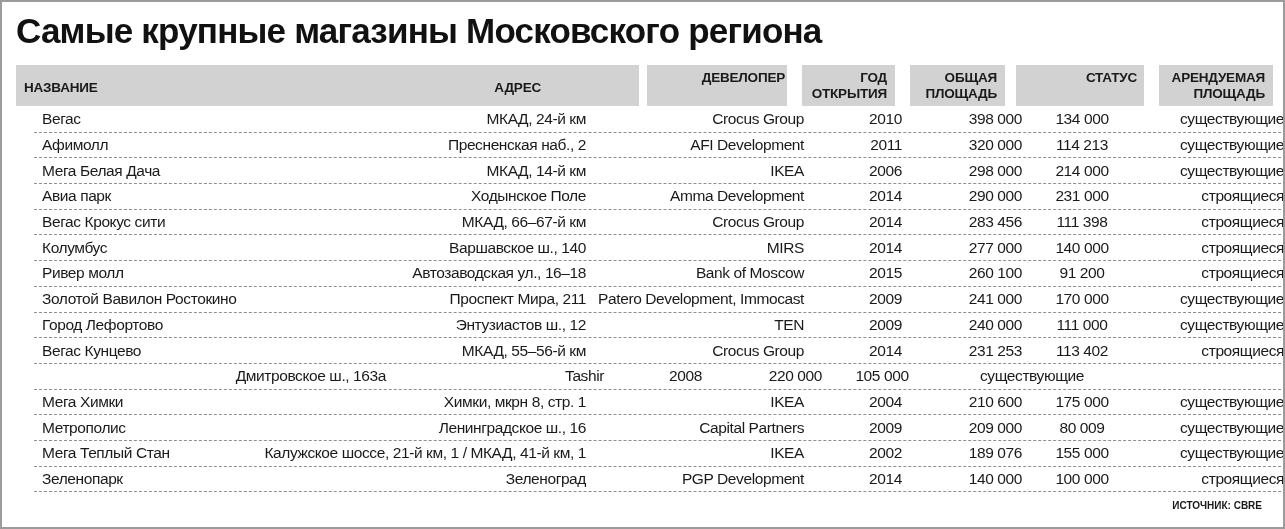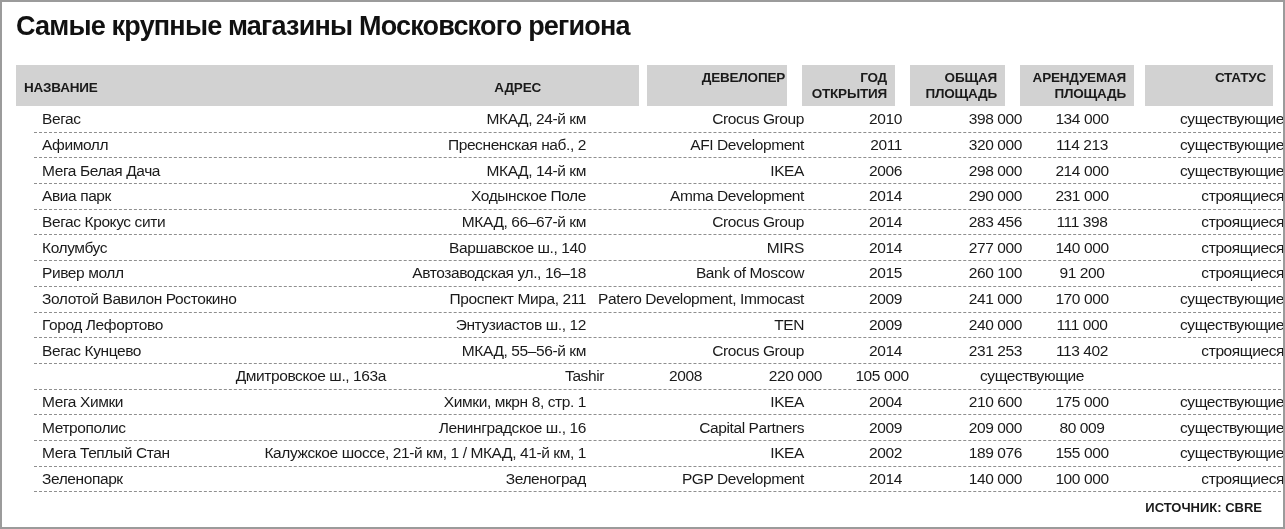--- a/index.html
+++ b/index.html
@@ -3,21 +3,21 @@
 <meta charset="utf-8">
 <style>
   html,body { margin:0; padding:0; background:#fff; }
   .frame {
     position:relative; width:1285px; height:529px; box-sizing:border-box;
     background:#ffffff; border:2px solid #9b9b9b; overflow:hidden;
     font-family:"Liberation Sans", sans-serif; color:#1a1a1a;
   }
   .title {
     position:absolute; top:9px; left:14px;
-    font-size:27px; font-weight:bold; letter-spacing:-0.8px; color:#111;
+    font-size:35px; font-weight:bold; letter-spacing:-0.8px; color:#111;
     white-space:nowrap;
   }
   .hdr {
     position:absolute; top:63px; left:14px; width:1257px; height:41px;
     display:flex; font-weight:bold; font-size:13.5px; line-height:16px;
     letter-spacing:-0.2px;
   }
   .hbox { background:#d2d2d2; box-sizing:border-box; padding-top:5px; height:41px; }
   .hA { width:623px; display:flex; justify-content:space-between;align-items:center; }
   .hA .lname { padding-left:8px; }
@@ -36,21 +36,21 @@
   .c  { white-space:nowrap; box-sizing:border-box; }
   .cname { width:200px; padding-left:8px; text-align:left; }
   .caddr { width:352px; text-align:right; }
   .cdev  { width:218px; text-align:right; }
   .cyr   { width:98px;  text-align:right; }
   .cta   { width:120px; text-align:right; }
   .cra   { width:120px; text-align:center; }
   .cst   { width:142px; padding-right:0;  text-align:right; }
   .src {
     position:absolute; top:498px; right:21px;
-    font-size:13px; font-weight:bold; letter-spacing:0;
+    font-size:10px; font-weight:bold; letter-spacing:0;
   }
 </style>
 </head>
 <body>
 
 <div class="frame">
   <div class="title">Самые крупные магазины Московского региона</div>
 
   <div class="hdr">
     <div class="hbox hA">
@@ -59,25 +59,25 @@
     </div>
     <div class="hbox hB">
       <span>ДЕВЕЛОПЕР</span>
     </div>
     <div class="hbox hC">
       <span>ГОД ОТКРЫТИЯ</span>
     </div>
     <div class="hbox hD">
       <span>ОБЩАЯ ПЛОЩАДЬ</span>
     </div>
+    <div class="hbox hF">
+      <span>СТАТУС</span>
+    </div>
     <div class="hbox hE">
       <span>АРЕНДУЕМАЯ ПЛОЩАДЬ</span>
-    </div>
-    <div class="hbox hF">
-      <span>СТАТУС</span>
     </div>
   </div>
 
   <div class="rows">
     <div class="row">
       <span class="c cname">Вегас</span>
       <span class="c caddr">МКАД, 24-й км</span>
       <span class="c cdev">Crocus Group</span>
       <span class="c cyr">2010</span>
       <span class="c cta">398 000</span>

